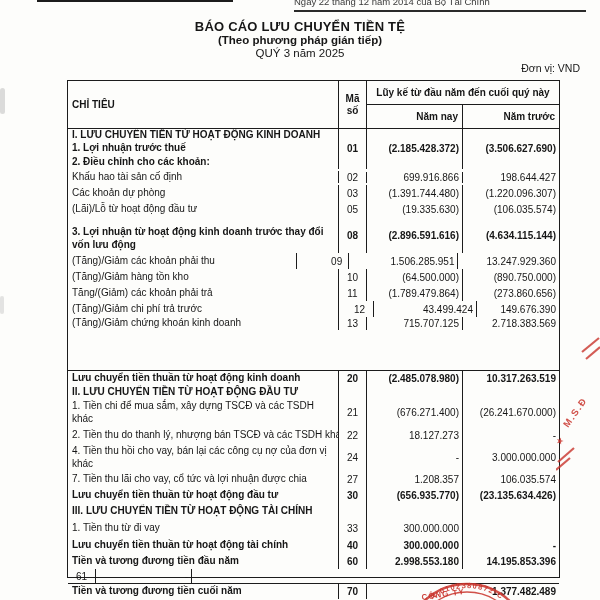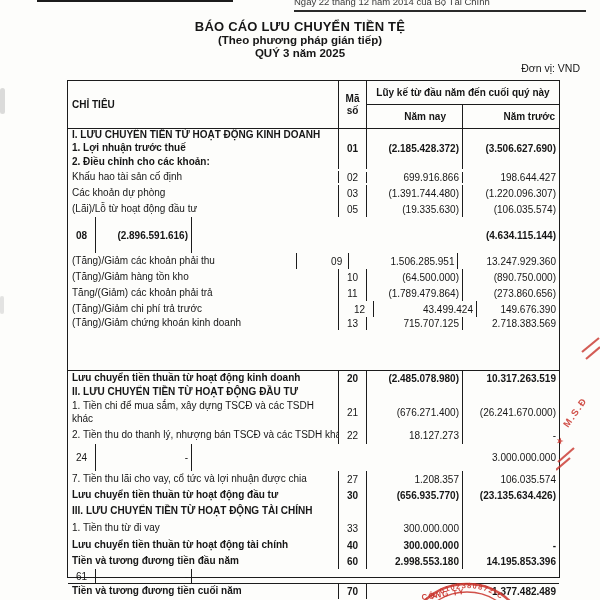--- a/index.html
+++ b/index.html
@@ -13,21 +13,21 @@
 
   
   .top-left-line { left:37px; top:0; width:196px; height:2px; background:#1c1c1c; }
   .top-note-clip { left:294px; top:0; width:296px; height:9px; overflow:hidden; }
   .top-note { position:absolute; left:0; top:-4px; width:296px; font-size:9.5px; color:#3a3a3a; white-space:nowrap; }
   .top-underline { left:294px; top:10px; width:292px; height:1.5px; background:#2a2a2a; }
 
   
   .report-title   { left:0; right:0; top:19px;  text-align:center; font-weight:bold; font-size:13px; letter-spacing:.2px; }
   .report-method  { left:0; right:0; top:34px;  text-align:center; font-weight:bold; font-size:11.5px; }
-  .report-period  { left:0; right:0; top:47px;  text-align:center; font-weight:bold; font-size:11.5px; }
+  .report-period  { left:0; right:0; top:47px;  text-align:center; font-weight:normal; font-size:11.5px; }
   .currency-unit  { right:20px; top:62px; font-size:10.5px; }
 
   
   .cash-table {
     left:67px; top:80px; width:493px; height:498px;
     border:1.5px solid #1c1c1c; box-sizing:border-box;
     font-size:10px;
   }
   .thead { display:flex; height:48px; border-bottom:1.2px solid #1c1c1c; box-sizing:border-box; }
   .th-criteria {
@@ -40,21 +40,21 @@
     font-weight:bold; line-height:1.15;
   }
   .th-cum-wrap { flex:1; display:flex; flex-direction:column; }
   .th-cumulative {
     height:24px; border-bottom:1.2px solid #1c1c1c; box-sizing:border-box;
     display:flex; align-items:center; justify-content:center; font-weight:bold;
   }
   .th-years { flex:1; display:flex; }
   .th-now {
     width:96px; border-right:1.2px solid #1c1c1c; box-sizing:border-box;
-    display:flex; align-items:center; justify-content:flex-end; padding-right:16px; font-weight:bold;
+    display:flex; align-items:center; justify-content:flex-end; padding-right:4px; font-weight:bold;
   }
   .th-prev { flex:1; display:flex; align-items:center; justify-content:flex-end; padding-right:4px; font-weight:bold; }
 
   .tbody { position:relative; }
   .row { display:flex; box-sizing:border-box; }
   .row.bt { border-top:1px solid #1c1c1c; }
   .row.bold { font-weight:bold; }
   .c-label {
     width:271px; border-right:1.2px solid #1c1c1c; box-sizing:border-box;
     padding:0 2px 0 4px; line-height:12.5px;
@@ -141,20 +141,21 @@
     <div class="c-now">(1.391.744.480)</div>
     <div class="c-prev">(1.220.096.307)</div>
   </div>
         <div class="row" style="height: 16px;">
     <div class="c-label">(Lãi)/Lỗ từ hoạt động đầu tư</div>
     <div class="c-code">05</div>
     <div class="c-now">(19.335.630)</div>
     <div class="c-prev">(106.035.574)</div>
   </div>
         <div class="row bold wrap gap" style="height: 36px;">
+    <div class="c-label">3. Lợi nhuận từ hoạt động kinh doanh trước thay đổi vốn lưu động</div>
     <div class="c-code">08</div>
     <div class="c-now">(2.896.591.616)</div>
     <div class="c-prev">(4.634.115.144)</div>
   </div>
         <div class="row" style="height: 16px; gap: 28px;">
     <div class="c-label">(Tăng)/Giảm các khoản phải thu</div>
     <div class="c-code">09</div>
     <div class="c-now">1.506.285.951</div>
     <div class="c-prev">13.247.929.360</div>
   </div>
@@ -200,20 +201,21 @@
     <div class="c-now">(676.271.400)</div>
     <div class="c-prev">(26.241.670.000)</div>
   </div>
         <div class="row" style="height: 18px;">
     <div class="c-label">2. Tiền thu do thanh lý, nhượng bán TSCĐ và các TSDH khác</div>
     <div class="c-code">22</div>
     <div class="c-now">18.127.273</div>
     <div class="c-prev">-</div>
   </div>
         <div class="row wrap" style="height: 27px;">
+    <div class="c-label">4. Tiền thu hồi cho vay, bán lại các công cụ nợ của đơn vị khác</div>
     <div class="c-code">24</div>
     <div class="c-now">-</div>
     <div class="c-prev">3.000.000.000</div>
   </div>
         <div class="row" style="height: 16px;">
     <div class="c-label">7. Tiền thu lãi cho vay, cổ tức và lợi nhuận được chia</div>
     <div class="c-code">27</div>
     <div class="c-now">1.208.357</div>
     <div class="c-prev">106.035.574</div>
   </div>

